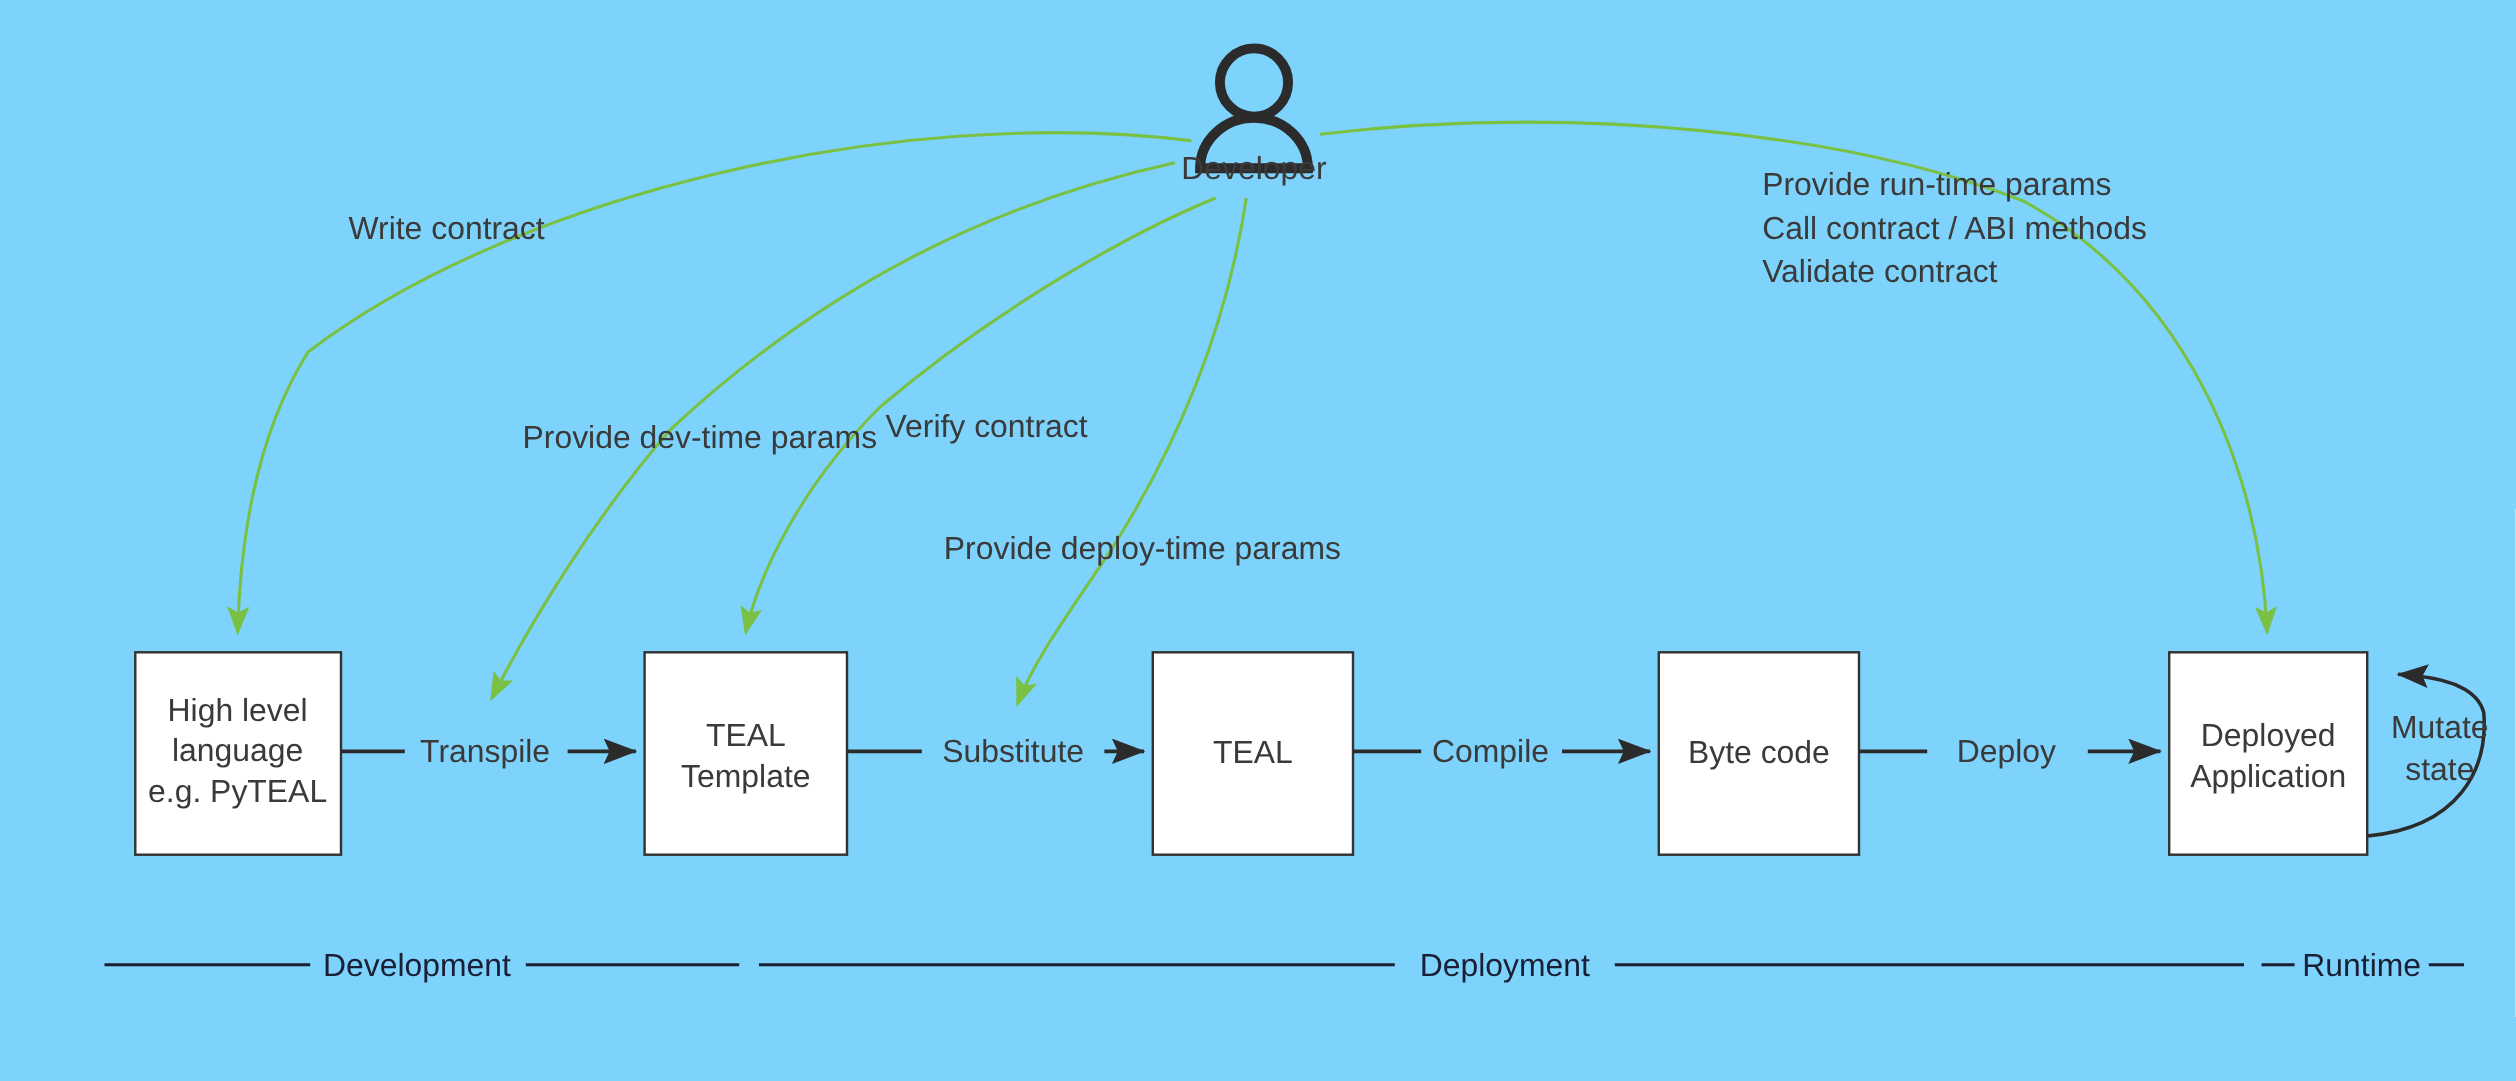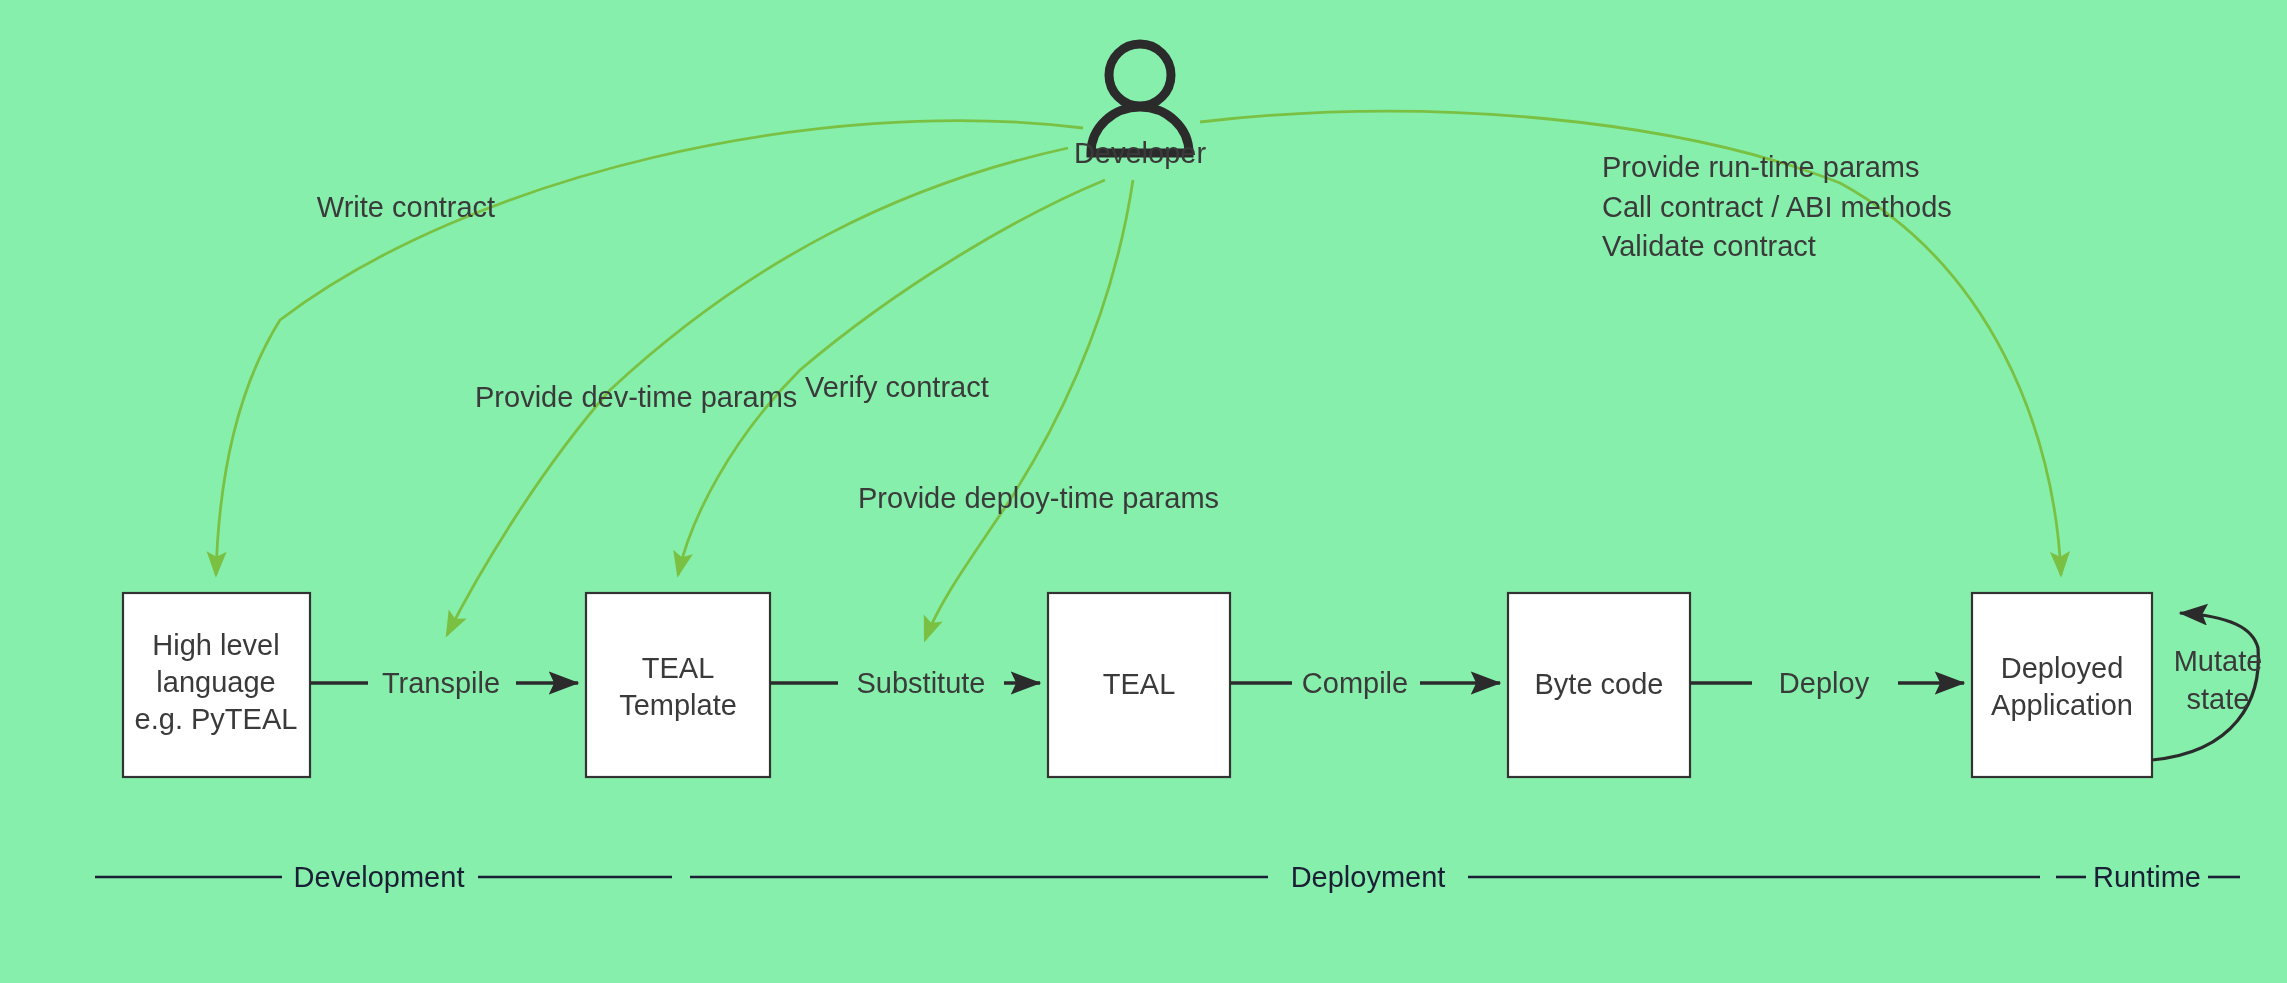--- a/index.html
+++ b/index.html
@@ -8,21 +8,21 @@
     background: #ffffff;
   }
   body {
     font-family: "Liberation Sans", sans-serif;
     color: #333333;
   }
   #canvas {
     position: relative;
     width: 2287px;
     height: 983px;
-    background: #86efac;
+    background: #7dd3fc;
     overflow: hidden;
   }
   svg#diagram {
     position: absolute;
     left: 0;
     top: 0;
     width: 2287px;
     height: 983px;
   }
   .node-box {

